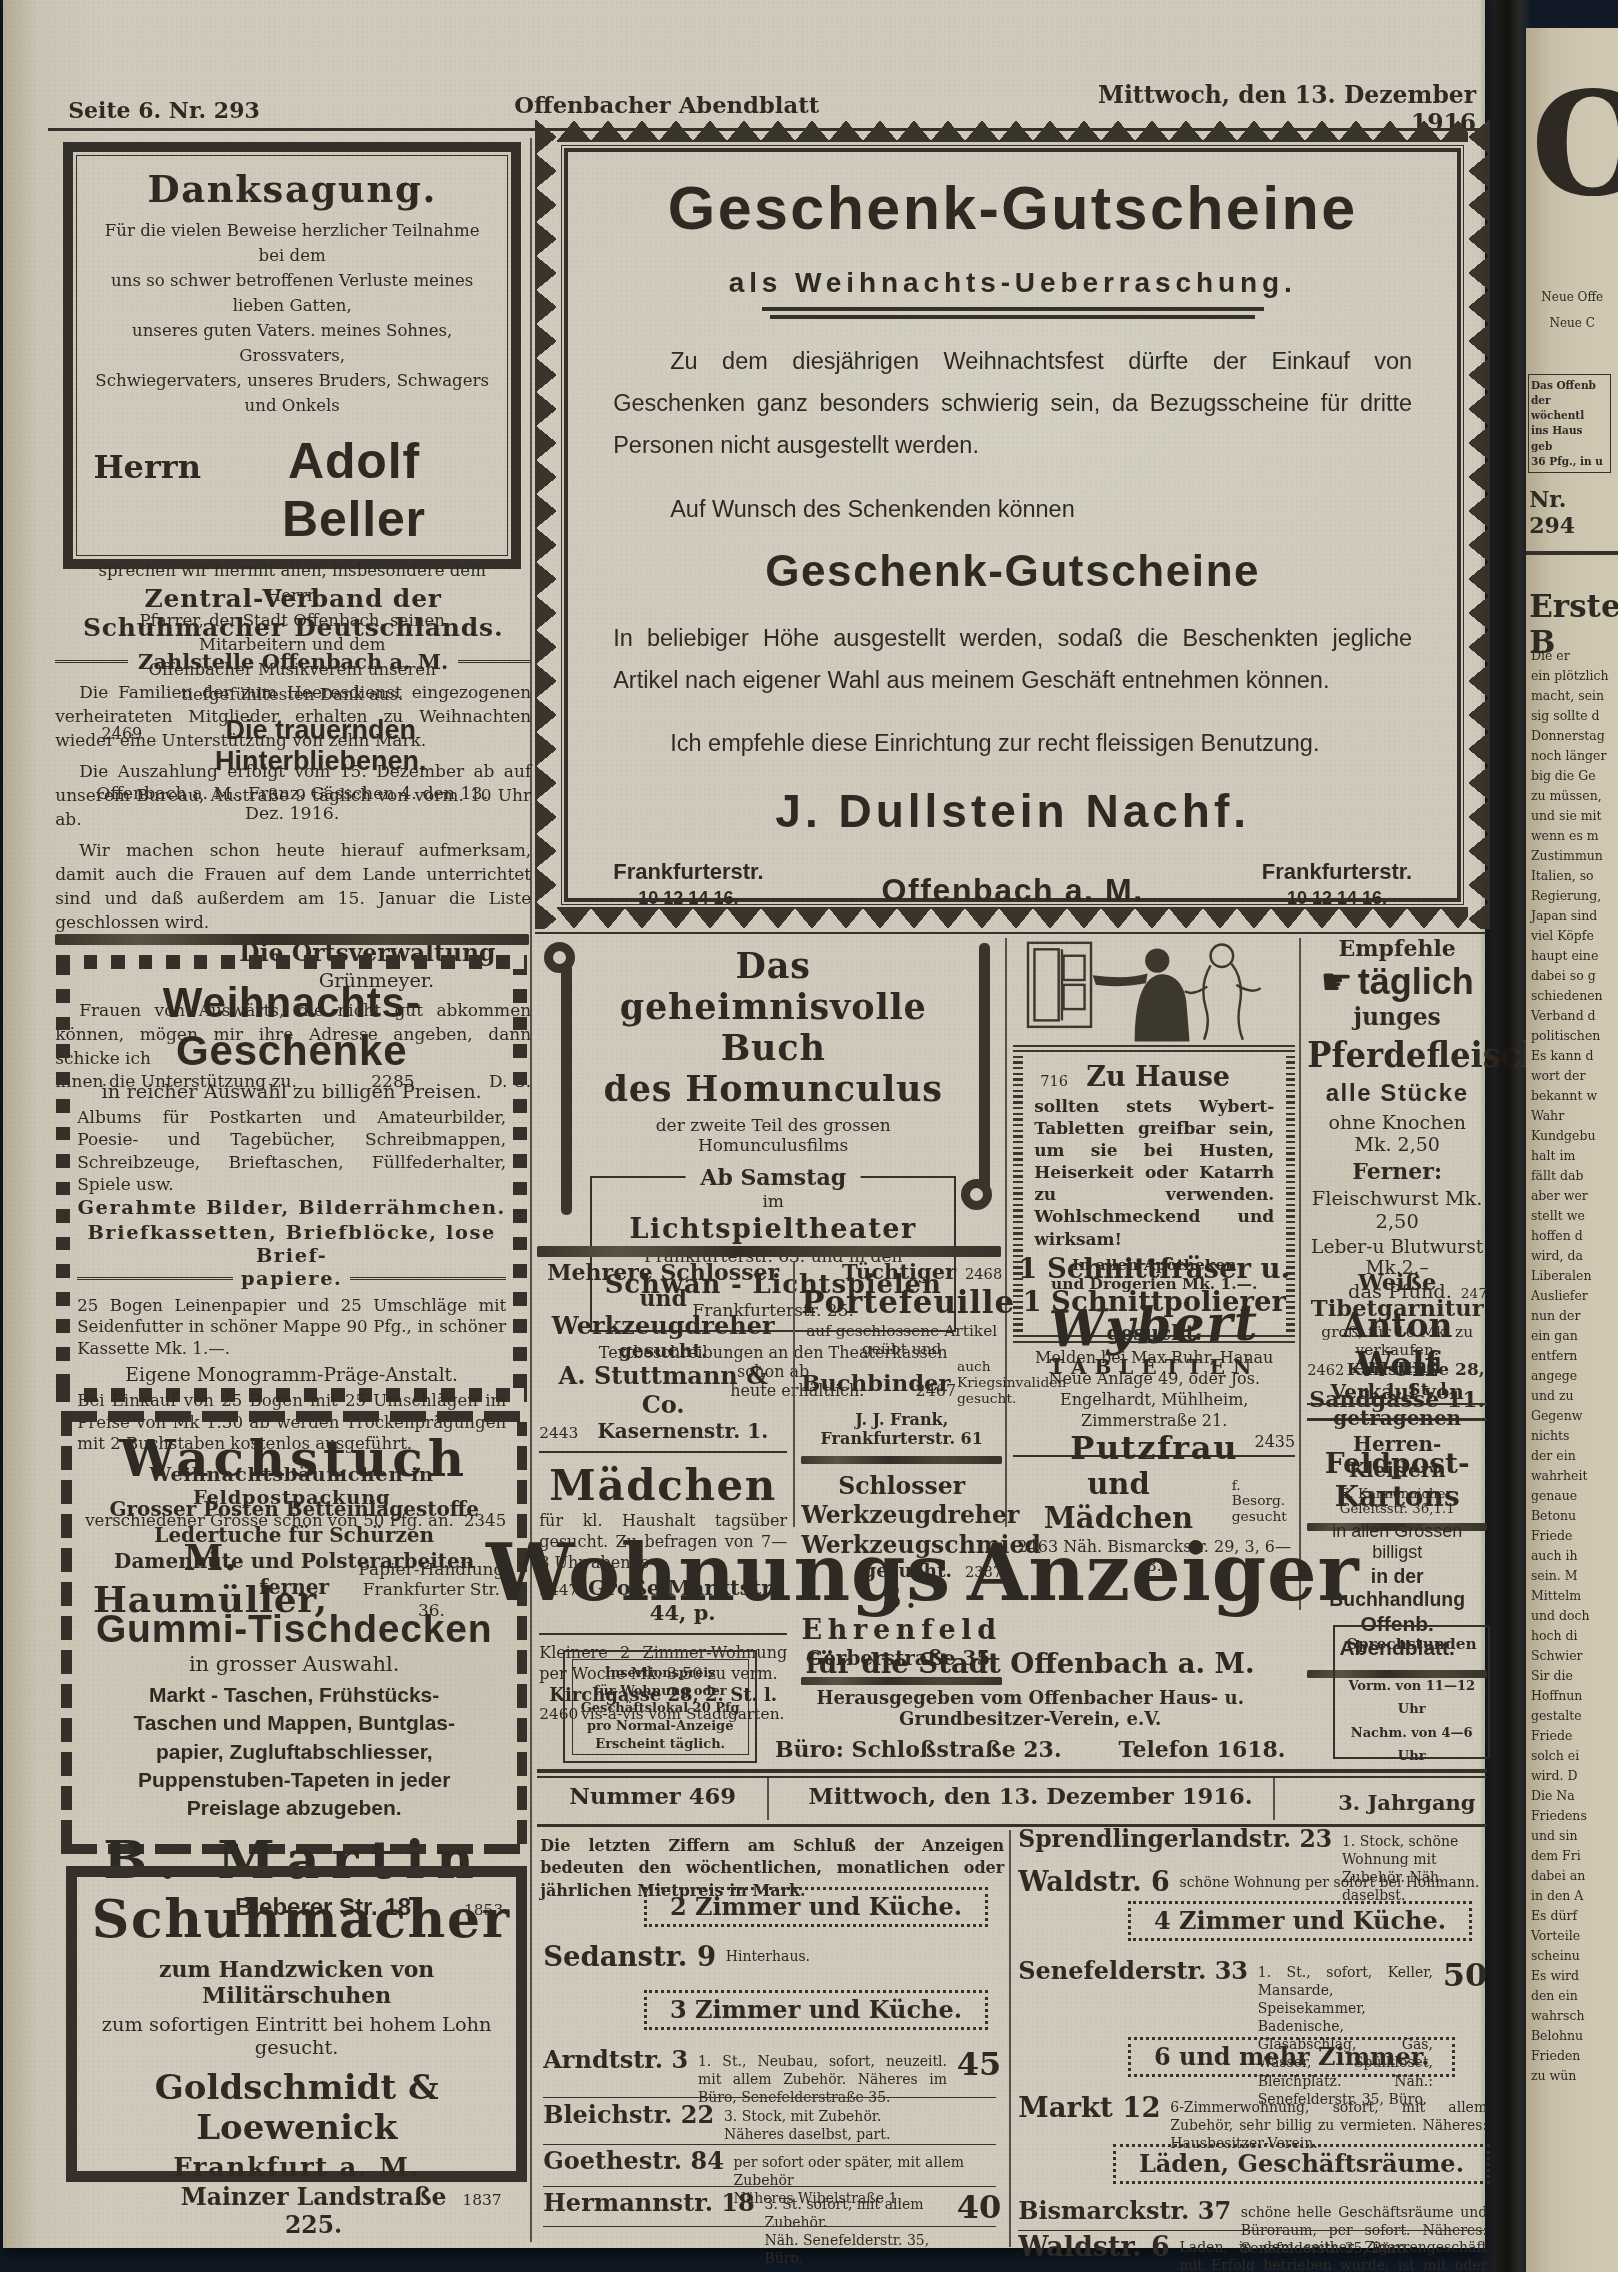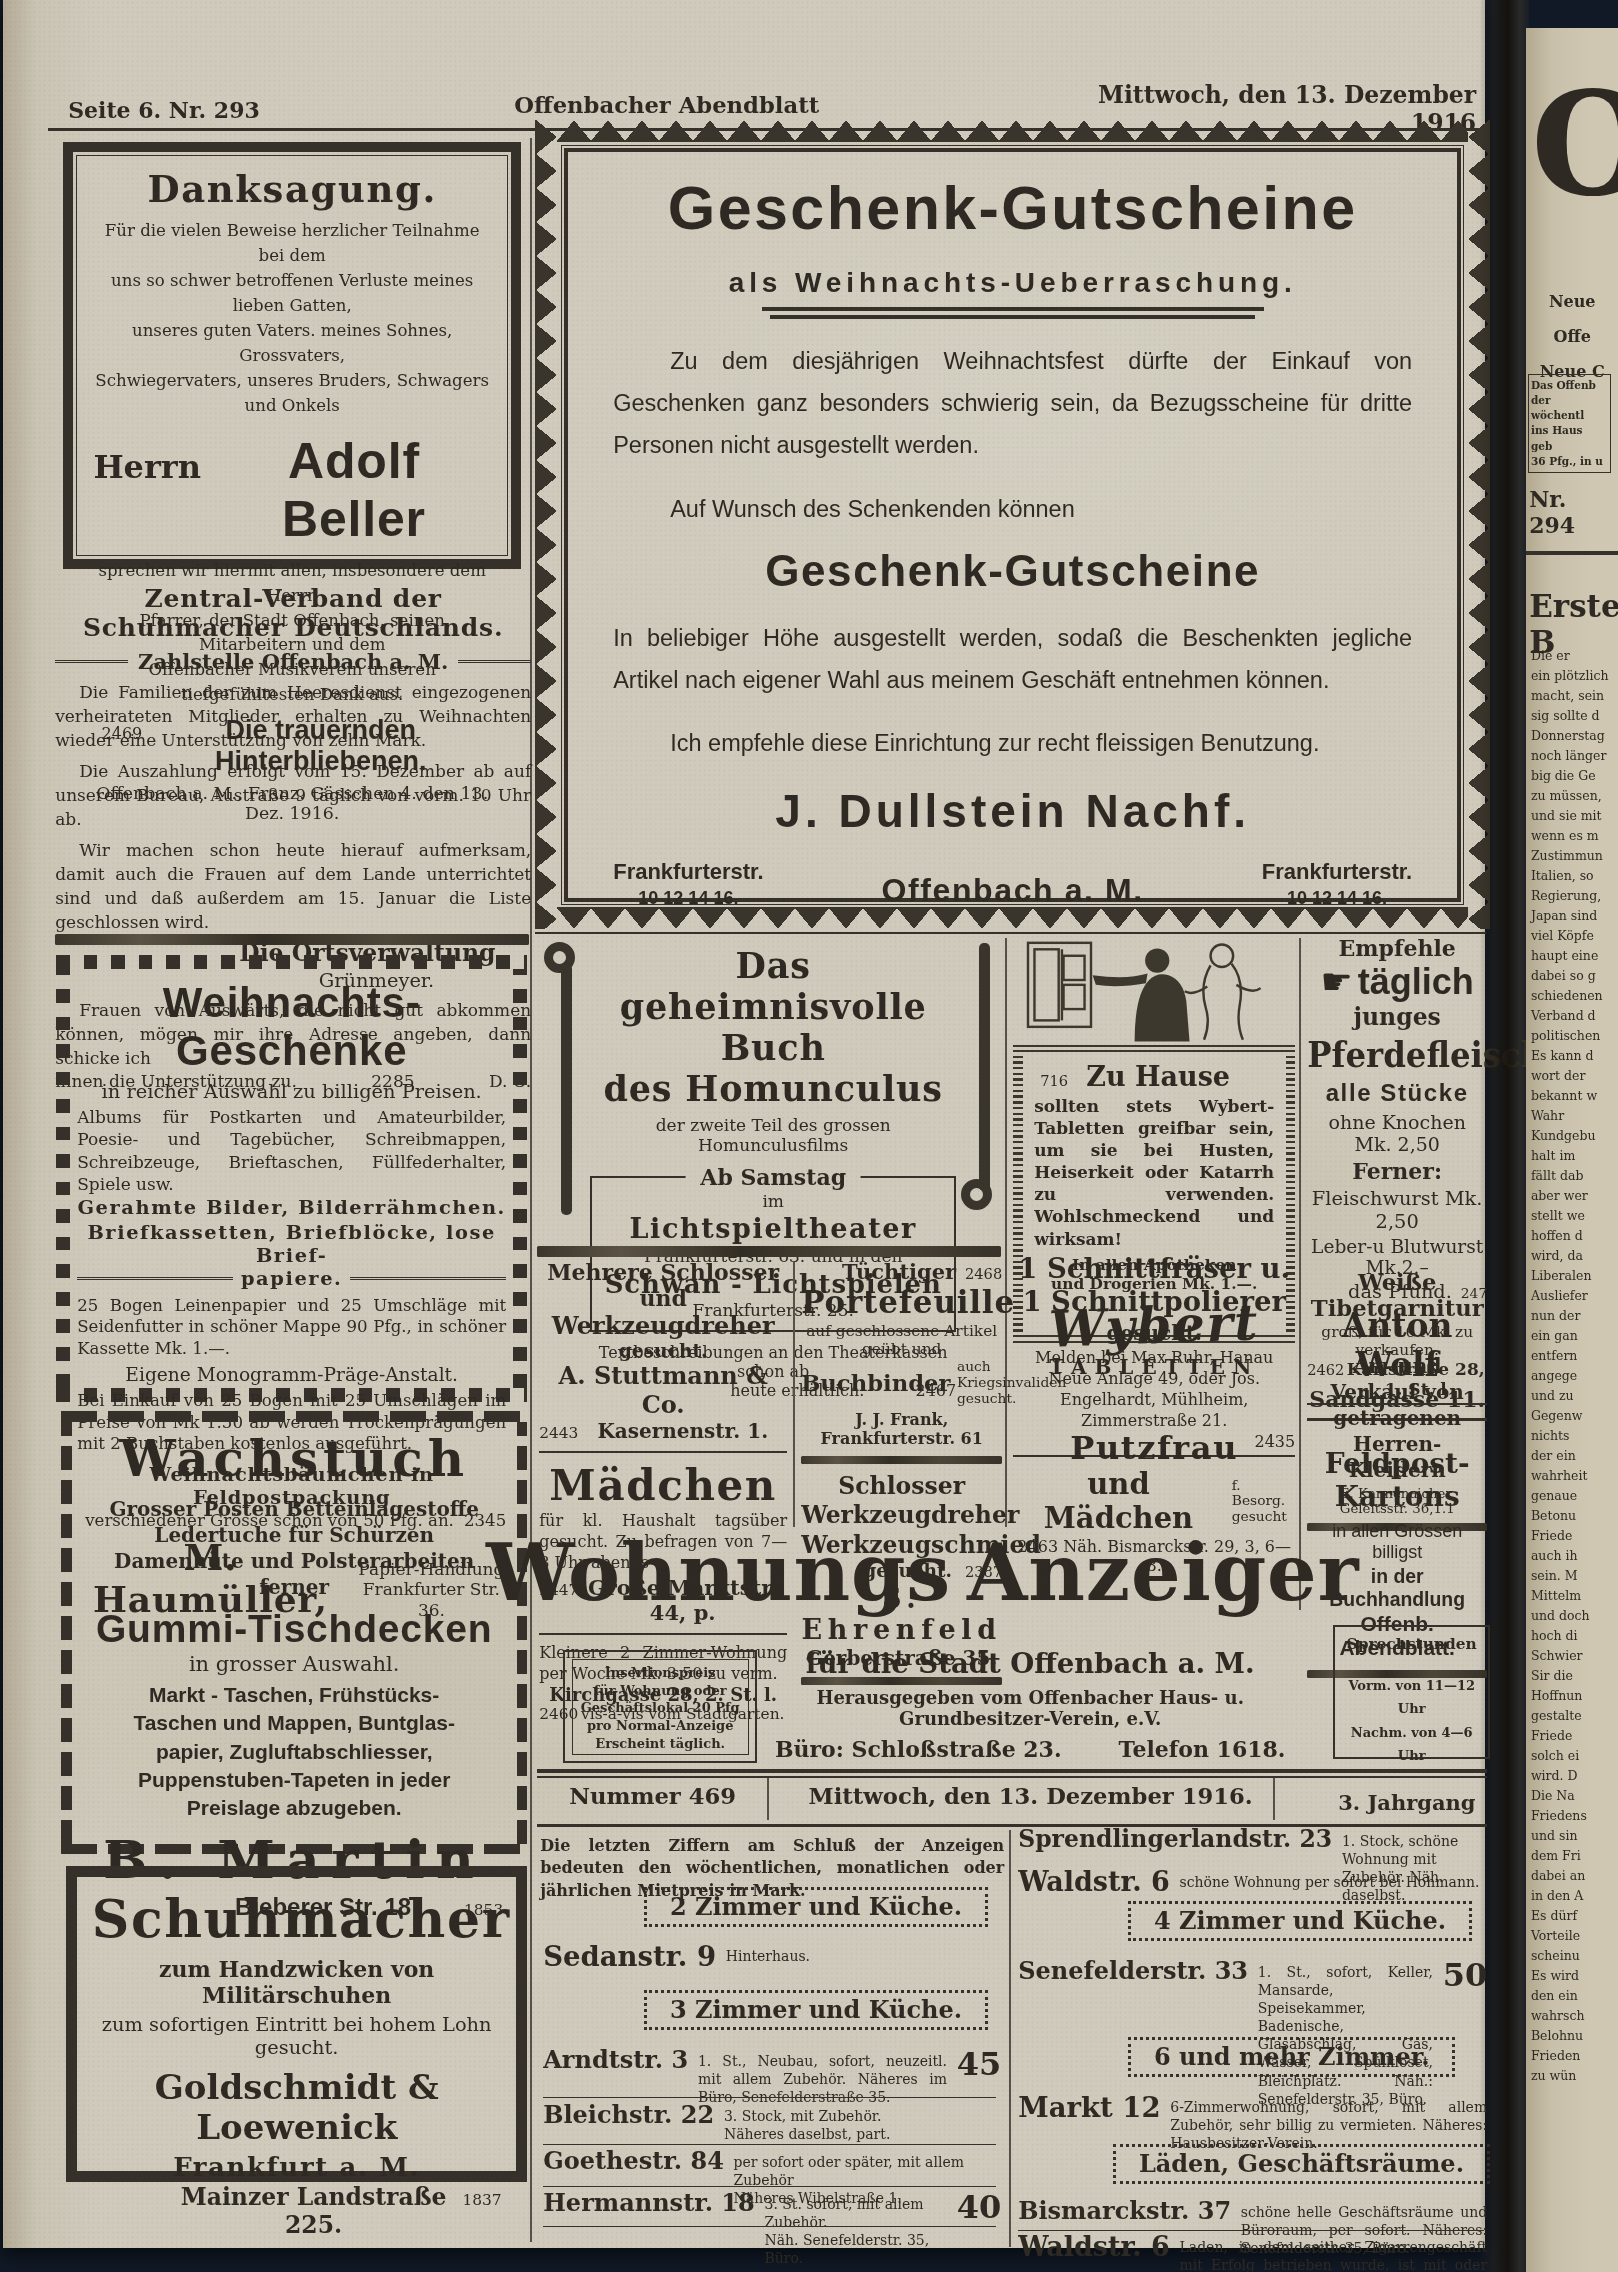--- a/index.html
+++ b/index.html
@@ -263,21 +263,21 @@
   
   .badge{border:3.2px dotted #35302a;padding:2.4px 22.7px;font-weight:800;font-size:24px;width:max-content;position:absolute;}
   .lst{position:absolute;display:flex;gap:9.7px;align-items:flex-start;}
   .street{font-weight:800;font-size:24px;white-space:nowrap;}
   .det{font-size:14px;line-height:1.3;padding-top:6.5px;}
   .price{font-weight:800;font-size:32px;margin-left:auto;}
   .street-big{font-weight:800;font-size:23.5px;white-space:nowrap;}
 
   
   #p2-O{position:absolute;left:4.9px;top:45px;font-size:142px;font-weight:900;line-height:1;}
-  #p2-head{position:absolute;left:3.2px;top:256px;width:86px;font-size:16px;font-weight:700;line-height:2.2;}
+  #p2-head{position:absolute;left:3.2px;top:256px;width:86px;font-size:12px;font-weight:400;line-height:2.2;}
   #p2-box{position:absolute;left:1.6px;top:346px;width:83px;border:1.6px solid #35302a;padding:3.2px 2.4px;box-sizing:border-box;
           font-size:10.5px;font-weight:bold;line-height:1.45;}
   #p2-num{position:absolute;left:3.2px;top:458px;font-size:22px;font-weight:800;}
   #p2-rule{position:absolute;left:0;top:523px;width:92px;height:4px;background:#35302a;}
   #p2-hl{position:absolute;left:3.2px;top:560px;font-size:31px;font-weight:800;}
   #p2-body{position:absolute;left:4.9px;top:618px;width:86px;font-size:12.5px;line-height:1.6;}
 </style>
 </head>
 <body>
 

